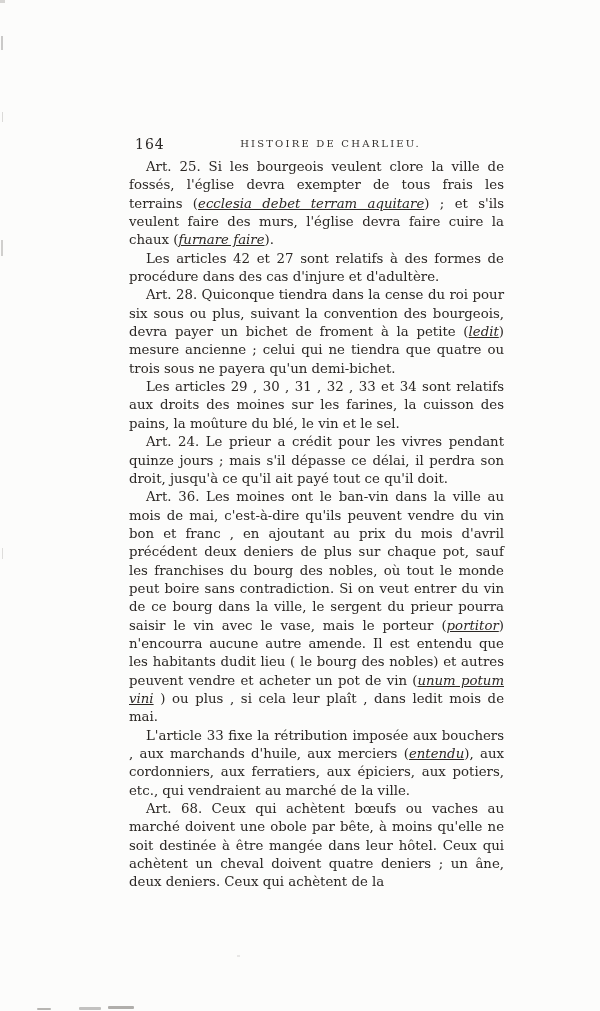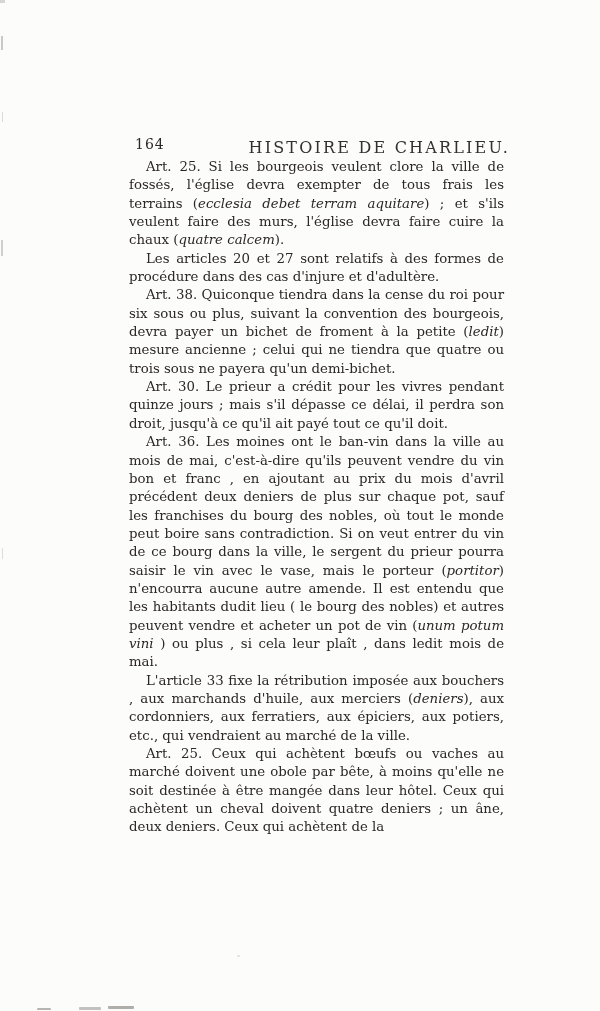--- a/index.html
+++ b/index.html
@@ -30,41 +30,42 @@
     top: 0;
     font-size: 14px;
     letter-spacing: 1px;
     color: #2b2826;
   }
   .running-title {
     position: absolute;
     left: 16px;
     right: 0;
     top: 2px;
-    text-align: right;
-    font-size: 16px;
+    text-align: center;
+    font-size: 10px;
     letter-spacing: 2.2px;
     color: #33302d;
   }
   .body-text {
     position: absolute;
     left: 129px;
     top: 158px;
     width: 375px;
     font-size: 13.3px;
     line-height: 18.35px;
     text-align: justify;
     color: #2b2724;
   }
   .body-text p {
     margin: 0;
     text-indent: 17px;
   }
   .it {
     font-style: italic;
+    text-decoration: underline;
   }
   
   .speck {
     position: absolute;
     background: #8f8c89;
   }
   .speck-a { left: 1px;  top: 36px;   width: 2px;  height: 14px; opacity: .45; }
   .speck-b { left: 2px;  top: 112px;  width: 1px;  height: 10px; opacity: .30; }
   .speck-c { left: 1px;  top: 240px;  width: 2px;  height: 16px; opacity: .40; }
   .speck-d { left: 2px;  top: 548px;  width: 1px;  height: 11px; opacity: .28; }
@@ -83,27 +84,28 @@
 <body>
 
 <div class="page">
 
   <div class="running-header">
     <span class="page-number">164</span>
     <span class="running-title">HISTOIRE DE CHARLIEU.</span>
   </div>
 
   <div class="body-text">
-    <p><span>Art. 25. Si les bourgeois veulent clore la ville de fossés, l'église devra exempter de tous frais les terrains (</span><span class="it">ecclesia debet terram aquitare</span><span>) ; et s'ils veulent faire des murs, l'église devra faire cuire la chaux (</span><span class="it">quatre calcem</span><span>).</span></p>
-    <p><span>Les articles 20 et 27 sont relatifs à des formes de procédure dans des cas d'injure et d'adultère.</span></p>
-    <p><span>Art. 38. Quiconque tiendra dans la cense du roi pour six sous ou plus, suivant la convention des bourgeois, devra payer un bichet de froment à la petite (</span><span class="it">ledit</span><span>) mesure ancienne ; celui qui ne tiendra que quatre ou trois sous ne payera qu'un demi-bichet.</span></p>
-    <p><span>Art. 30. Le prieur a crédit pour les vivres pendant quinze jours ; mais s'il dépasse ce délai, il perdra son droit, jusqu'à ce qu'il ait payé tout ce qu'il doit.</span></p>
+    <p><span>Art. 25. Si les bourgeois veulent clore la ville de fossés, l'église devra exempter de tous frais les terrains (</span><span class="it">ecclesia debet terram aquitare</span><span>) ; et s'ils veulent faire des murs, l'église devra faire cuire la chaux (</span><span class="it">furnare faire</span><span>).</span></p>
+    <p><span>Les articles 42 et 27 sont relatifs à des formes de procédure dans des cas d'injure et d'adultère.</span></p>
+    <p><span>Art. 28. Quiconque tiendra dans la cense du roi pour six sous ou plus, suivant la convention des bourgeois, devra payer un bichet de froment à la petite (</span><span class="it">ledit</span><span>) mesure ancienne ; celui qui ne tiendra que quatre ou trois sous ne payera qu'un demi-bichet.</span></p>
+    <p><span>Les articles 29 , 30 , 31 , 32 , 33 et 34 sont relatifs aux droits des moines sur les farines, la cuisson des pains, la moûture du blé, le vin et le sel.</span></p>
+    <p><span>Art. 24. Le prieur a crédit pour les vivres pendant quinze jours ; mais s'il dépasse ce délai, il perdra son droit, jusqu'à ce qu'il ait payé tout ce qu'il doit.</span></p>
     <p><span>Art. 36. Les moines ont le ban-vin dans la ville au mois de mai, c'est-à-dire qu'ils peuvent vendre du vin bon et franc , en ajoutant au prix du mois d'avril précédent deux deniers de plus sur chaque pot, sauf les franchises du bourg des nobles, où tout le monde peut boire sans contradiction. Si on veut entrer du vin de ce bourg dans la ville, le sergent du prieur pourra saisir le vin avec le vase, mais le porteur (</span><span class="it">portitor</span><span>) n'encourra aucune autre amende. Il est entendu que les habitants dudit lieu ( le bourg des nobles) et autres peuvent vendre et acheter un pot de vin (</span><span class="it">unum potum vini</span><span> ) ou plus , si cela leur plaît , dans ledit mois de mai.</span></p>
-    <p><span>L'article 33 fixe la rétribution imposée aux bouchers , aux marchands d'huile, aux merciers (</span><span class="it">deniers</span><span>), aux cordonniers, aux ferratiers, aux épiciers, aux potiers, etc., qui vendraient au marché de la ville.</span></p>
-    <p><span>Art. 25. Ceux qui achètent bœufs ou vaches au marché doivent une obole par bête, à moins qu'elle ne soit destinée à être mangée dans leur hôtel. Ceux qui achètent un cheval doivent quatre deniers ; un âne, deux deniers. Ceux qui achètent de la</span></p>
+    <p><span>L'article 33 fixe la rétribution imposée aux bouchers , aux marchands d'huile, aux merciers (</span><span class="it">entendu</span><span>), aux cordonniers, aux ferratiers, aux épiciers, aux potiers, etc., qui vendraient au marché de la ville.</span></p>
+    <p><span>Art. 68. Ceux qui achètent bœufs ou vaches au marché doivent une obole par bête, à moins qu'elle ne soit destinée à être mangée dans leur hôtel. Ceux qui achètent un cheval doivent quatre deniers ; un âne, deux deniers. Ceux qui achètent de la</span></p>
   </div>
 
   <div class="speck speck-a"></div>
   <div class="speck speck-b"></div>
   <div class="speck speck-c"></div>
   <div class="speck speck-d"></div>
   <div class="speck speck-e"></div>
   <div class="speck speck-f"></div>
   <div class="smudge smudge-a"></div>
   <div class="smudge smudge-b"></div>

